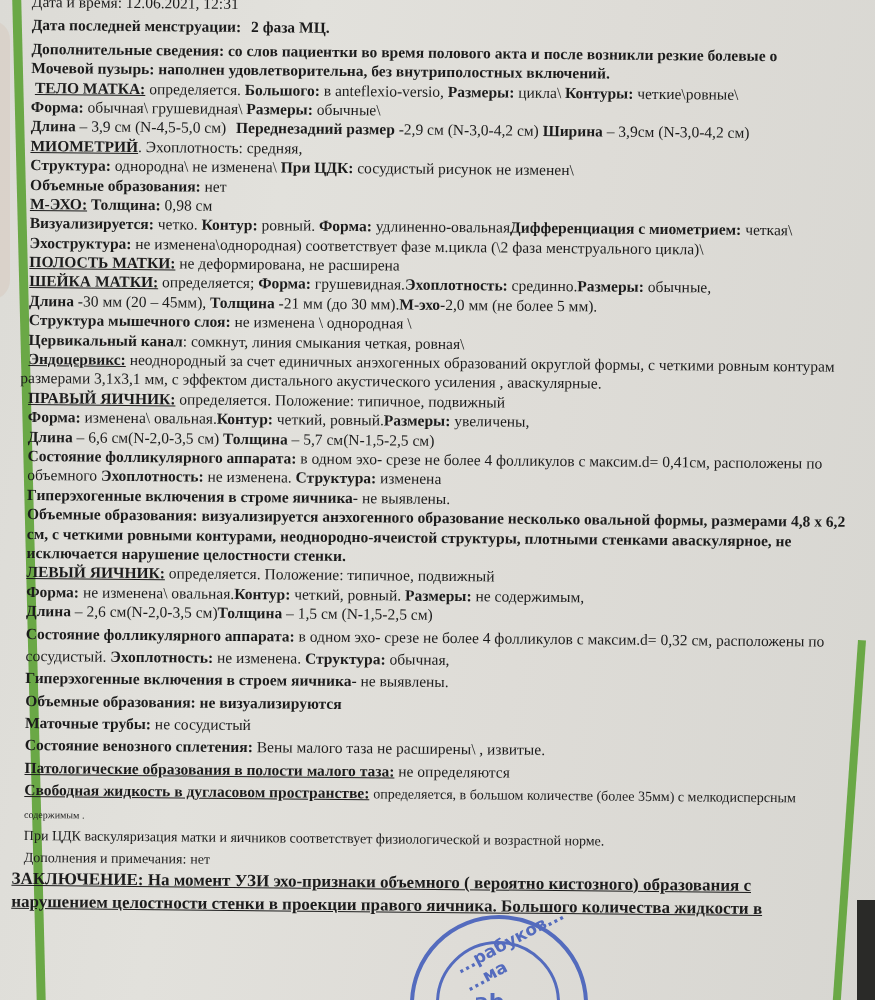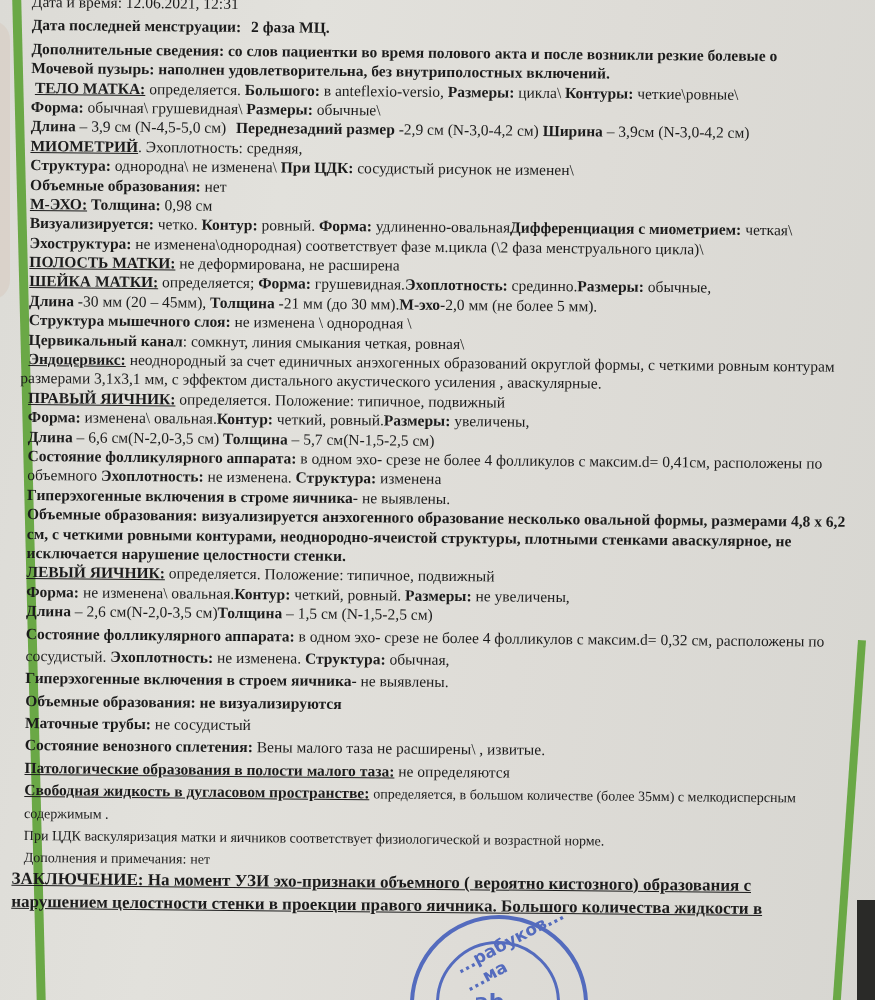--- a/index.html
+++ b/index.html
@@ -288,21 +288,21 @@
 
     <span class="line">
       <span class="u">ЛЕВЫЙ ЯИЧНИК:</span>
       <span>определяется. Положение: типичное, подвижный</span>
     </span>
     <span class="line">
       <span class="b">Форма:</span>
       <span>не изменена\ овальная.</span><span class="b">Контур:</span>
       <span> четкий,  ровный.</span>
       <span class="b">Размеры:</span>
-      <span>не увеличены,</span>
+      <span>не содержимым,</span>
     </span>
     <span class="line">
       <span class="b">Длина</span>
       <span>– 2,6 см(N-2,0-3,5 см)</span><span class="b">Толщина</span>
       <span>– 1,5 см (N-1,5-2,5 см)</span>
     </span>
     <span class="line" style="margin-top:3px">
       <span class="b">Состояние фолликулярного аппарата:</span>
       <span>в одном  эхо- срезе не более 4 фолликулов с максим.d= 0,32 см, расположены по</span>
     </span>
@@ -331,21 +331,21 @@
     </span>
     <span class="line" style="margin-top:3px">
       <span class="u">Патологические образования в полости малого таза:</span>
       <span>не определяются</span>
     </span>
     <span class="line" style="margin-top:3px">
       <span class="u">Свободная жидкость в дугласовом пространстве:</span>
       <span style="font-size:14px">определяется, в большом количестве (более 35мм) с мелкодисперсным</span>
     </span>
     <span class="line" style="margin-top:3px">
-      <span style="font-size:14px">содержимым  .</span>
+      <span style="font-size:10px">содержимым  .</span>
     </span>
     <span class="line" style="margin-top:3px">
       <span style="font-size:14px">При ЦДК васкуляризация матки и яичников соответствует физиологической и возрастной норме.</span>
     </span>
     <span class="line" style="margin-top:3px">
       <span style="font-size:14px">Дополнения и примечания:</span>
       <span style="font-size:14px">нет</span>
     </span>
 
     <span class="line" style="margin-top:2px;margin-left:-12px">

